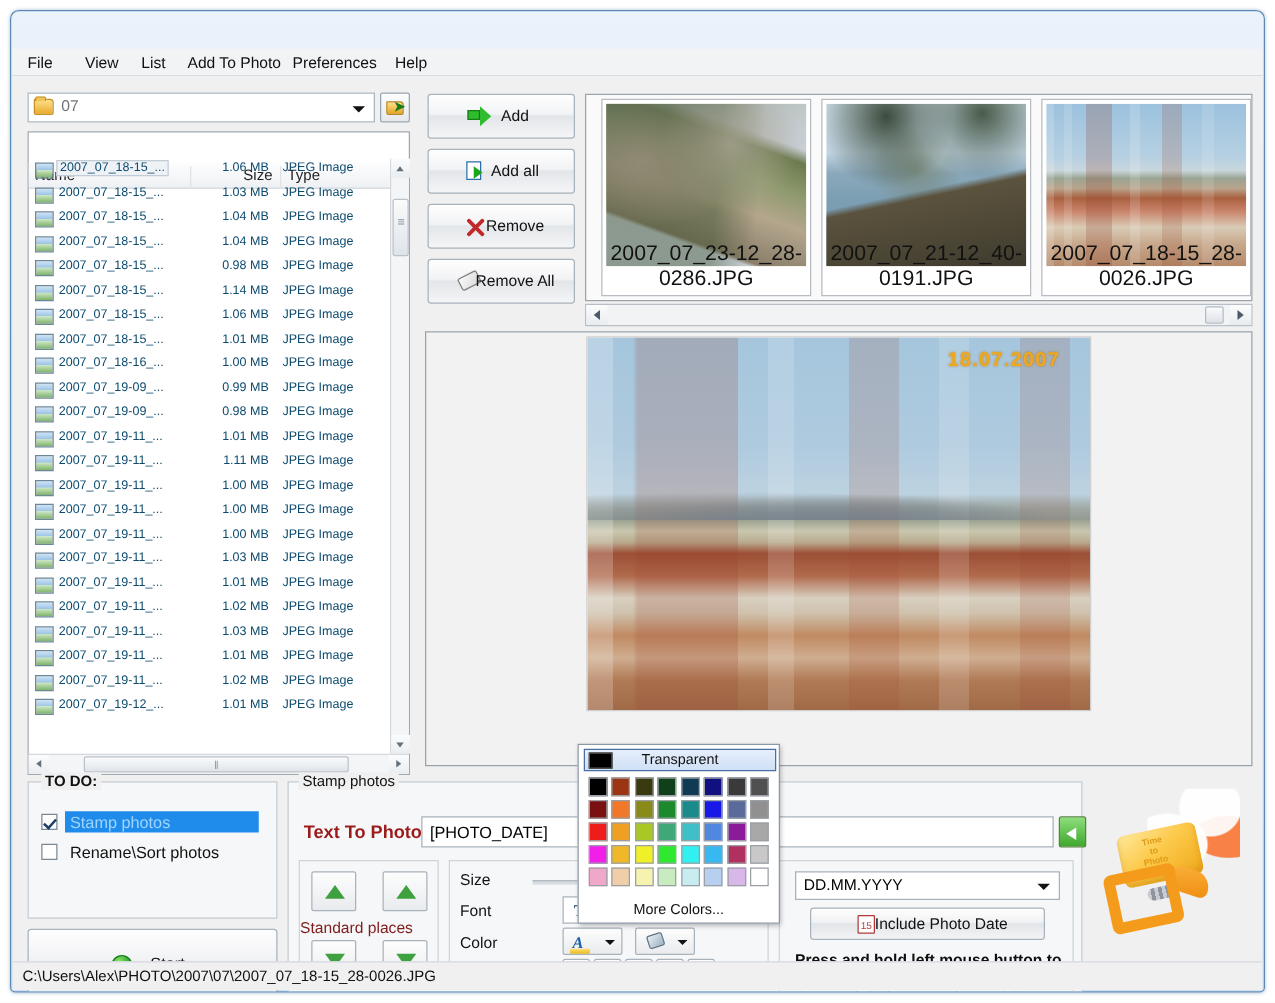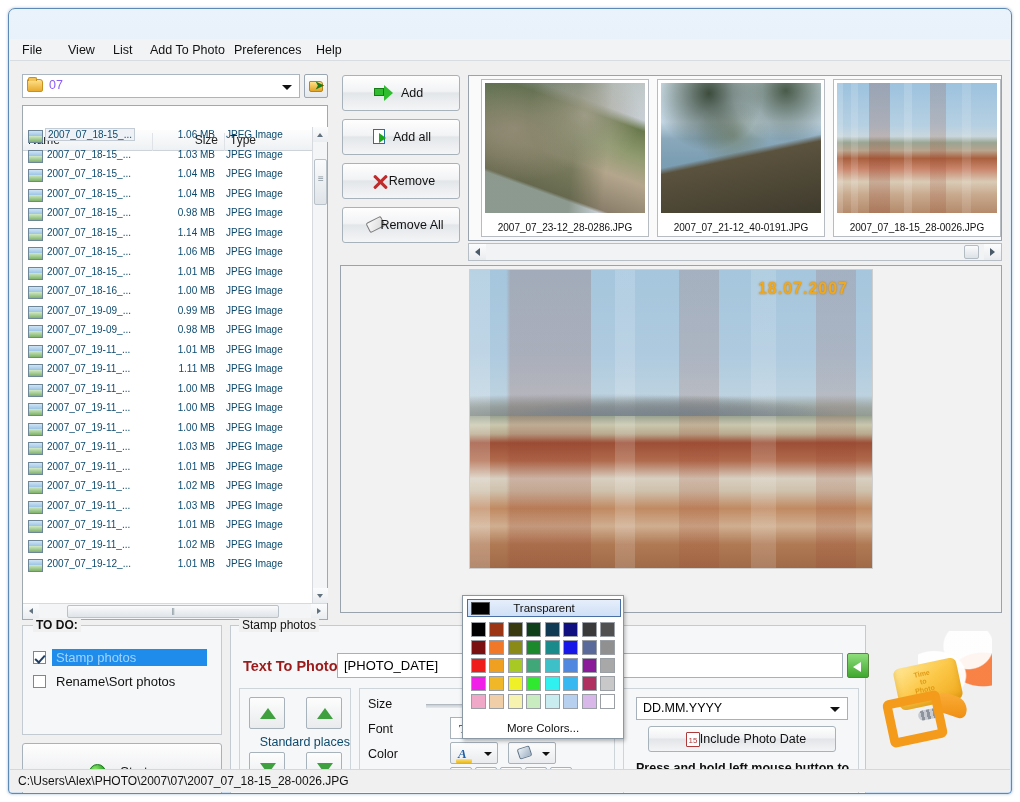--- a/index.html
+++ b/index.html
@@ -102,21 +102,21 @@
     width: 16px; height: 13px;
     background: linear-gradient(180deg,#ffe08a,#e8ab2f);
     border: 1px solid #c8901f; border-radius: 1px 3px 2px 2px;
   }
   #folder-icon::before {
     content:""; position:absolute; left:0; top:-3px; width:7px; height:3px;
     background:#f0c45a; border:1px solid #c8901f; border-bottom:none; border-radius:2px 2px 0 0;
   }
   #folder-text {
     position: absolute; left: 26px; top: 3px;
-    font-size: 12.5px; color: #8b5cf6;
+    font-size: 12.5px; color: #737373;
   }
   #folder-arrow {
     position: absolute; right: 7px; top: 10px;
     width: 0; height: 0;
     border-left: 5px solid transparent; border-right: 5px solid transparent;
     border-top: 5px solid #111;
   }
   #browse-btn {
     position: absolute; left: 294px; top: 13px;
     width: 24px; height: 24px;
@@ -285,21 +285,21 @@
     overflow: hidden;
   }
   .thumb {
     position: absolute; top: 3px;
     width: 168px; height: 158px;
     background: #fff; border: 1px solid #b6bcc2;
   }
   .thumb .pic { position: absolute; left: 3px; top: 3px; width: 160px; height: 130px; overflow:hidden; }
   .thumb .cap {
     position: absolute; left: 0; right: 0; bottom: 3px;
-    text-align: center; font-size: 10px; color: #111;
+    text-align: center; font-size: 17px; color: #111;
   }
   #thumb1 { left: 12px; } #thumb2 { left: 188px; } #thumb3 { left: 364px; }
 
   
   .art-canyon {
     width:100%;height:100%;
     background:
       linear-gradient(170deg, rgba(120,135,120,.55) 0%, rgba(120,135,120,0) 42%),
       linear-gradient(20deg,#cfd6df 0%,#cfd6df 22%, #8a7e6a 24%, #b4a68d 45%, #8e9a6e 60%, #6b7a4e 74%, #c9cfd6 80%, #dfe4ea 100%),
       #b3ab94;
@@ -557,21 +557,21 @@
     position: absolute; left: 10px; top: 10px; width: 0; height: 0;
     border-left: 8px solid transparent; border-right: 8px solid transparent;
     border-top: 11px solid #3fa03f;
   }
   #pb-tl { left: 9px;  top: 8px; }
   #pb-tr { left: 66px; top: 8px; }
   #pb-bl { left: 9px;  top: 63px; }
   #pb-br { left: 66px; top: 63px; }
   #places-lbl {
     position: absolute; left: 0; right: 0; top: 46px;
-    text-align: right; font-size: 12.5px; color: #0c4a6e;
+    text-align: left; font-size: 12.5px; color: #7f1d1d;
   }
 
   #props-group {
     position: absolute; left: 128px; top: 62px;
     width: 256px; height: 104px;
     border: 1px solid #cdd4da;
   }
   .prop-lbl { position: absolute; left: 8px; font-size: 12.5px; color: #111; }
   #lbl-size { top: 8px; } #lbl-font { top: 33px; }
   #lbl-color { top: 58px; } #lbl-style { top: 83px; }

